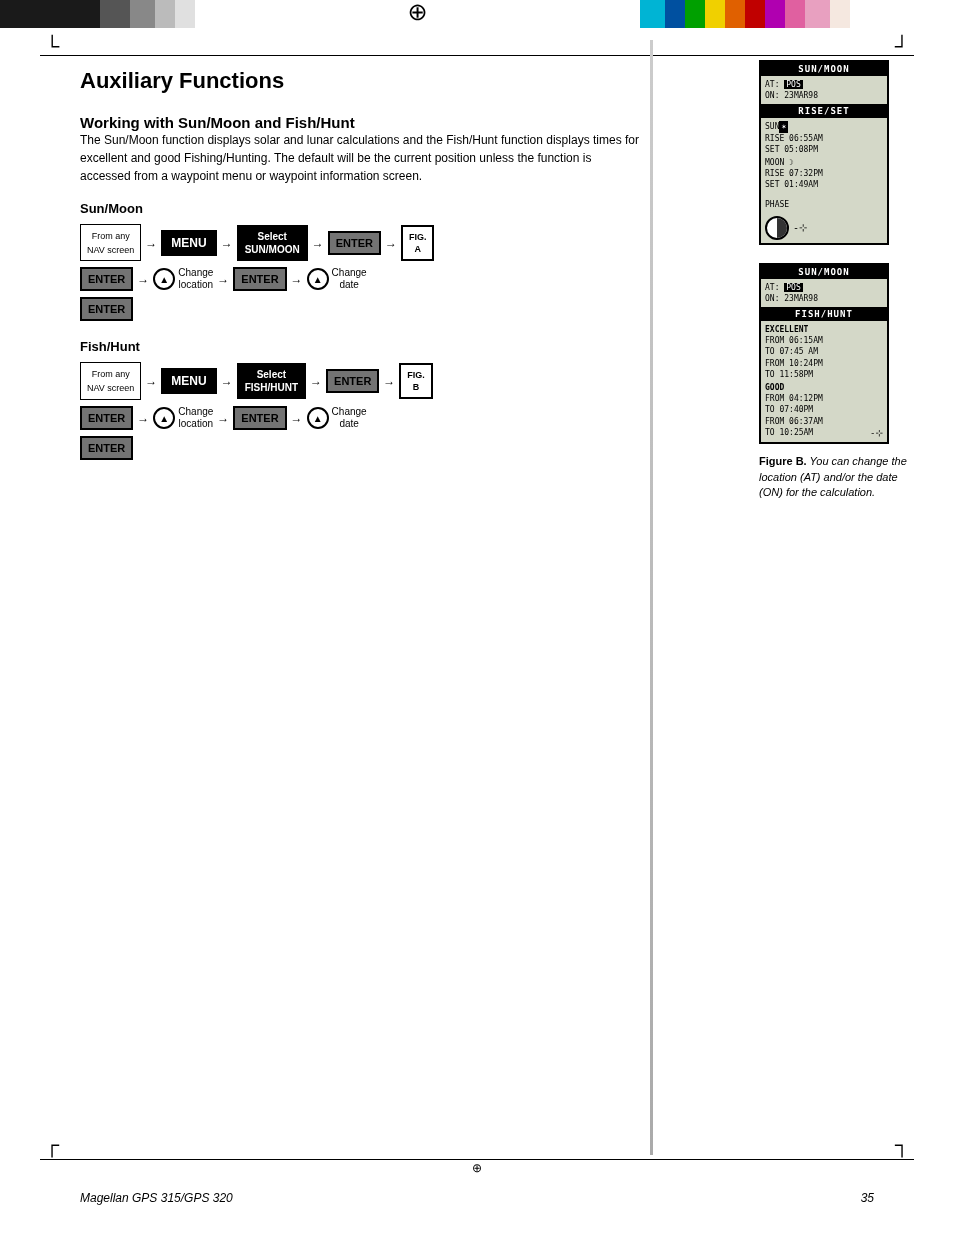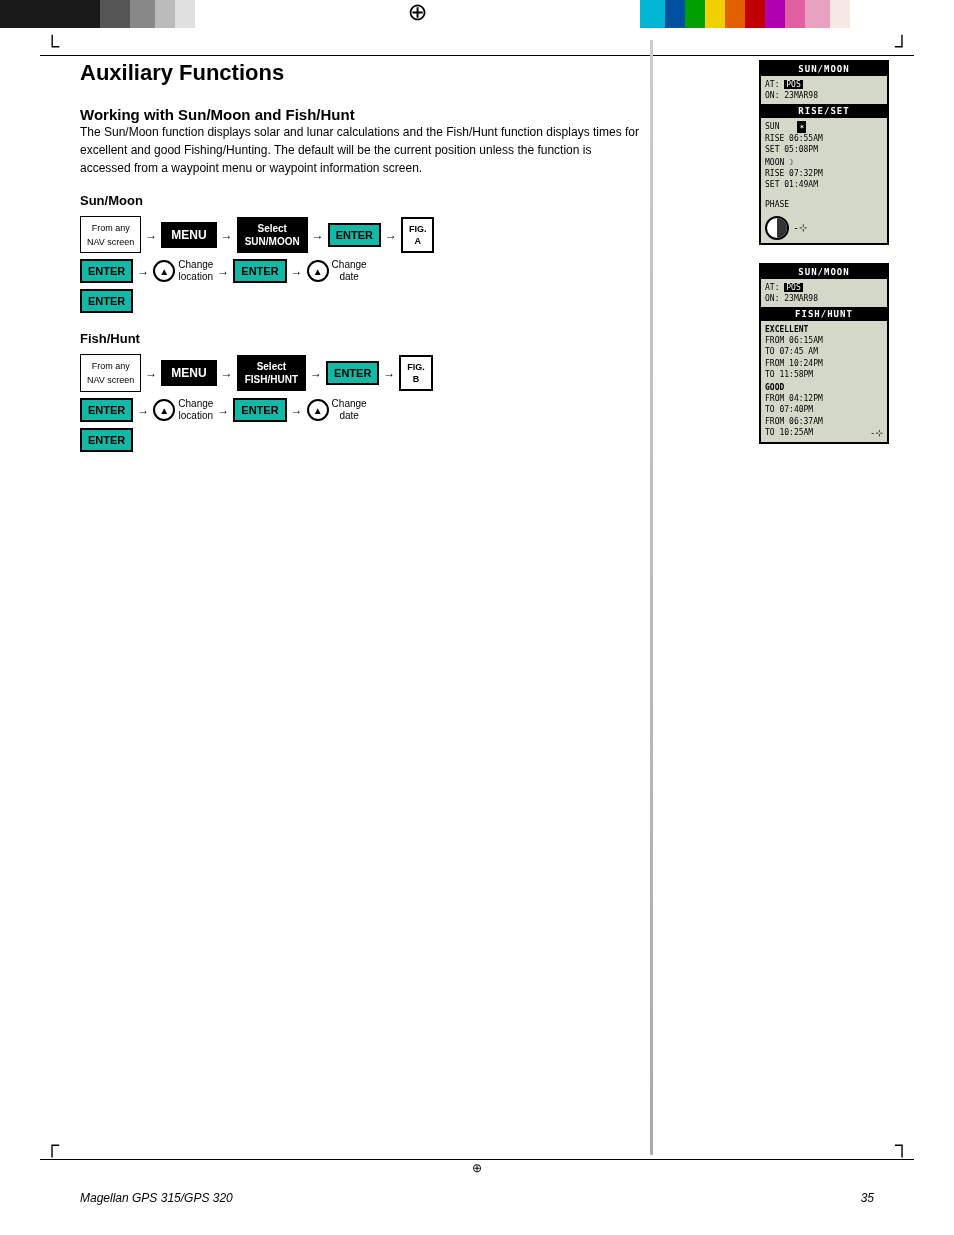--- a/index.html
+++ b/index.html
@@ -32,21 +32,21 @@
       display: flex;
       align-items: stretch;
     }
     .color-block {
       height: 28px;
     }
 
     
     .page {
       position: absolute;
-      top: 60px;
+      top: 68px;
       left: 80px;
       width: 560px;
       bottom: 100px;
     }
 
     
     .sidebar {
       position: absolute;
       top: 60px;
       right: 30px;
@@ -122,21 +122,21 @@
       color: #fff;
       text-align: center;
       line-height: 1.3;
     }
 
     .btn-enter {
       border: 2px solid #000;
       padding: 4px 6px;
       font-size: 11px;
       font-weight: bold;
-      background: #14b8a6;
+      background: #737373;
       color: #000;
       font-family: Arial, Helvetica, sans-serif;
     }
 
     .btn-fig {
       border: 2px solid #000;
       padding: 4px 6px;
       font-size: 10px;
       text-align: center;
       line-height: 1.2;
@@ -473,21 +473,21 @@
 <div class="sidebar">
 
   <div class="gps-screen">
     <div class="gps-header">SUN/MOON</div>
     <div class="gps-body">
       <span>AT: </span><span class="pos-highlight">POS</span>
       <div>ON: 23MAR98</div>
     </div>
     <div class="gps-subheader-dark">RISE/SET</div>
     <div class="gps-body">
-      <div style="display:flex; align-items:flex-end; gap:18px;">
+      <div style="display:flex; align-items:flex-end; gap:0;">
         <span>SUN</span>
         <span style="font-size:8px; background:#000; color:#fff; padding:0 2px;">✶</span>
       </div>
       <div>RISE  06:55AM</div>
       <div>SET   05:08PM</div>
       <div style="margin-top:2px;">
         <span>MOON</span>
         <span style="font-size:8px;"> ☽</span>
       </div>
       <div>RISE  07:32PM</div>
@@ -520,20 +520,24 @@
       <div>FROM  04:12PM</div>
       <div>TO      07:40PM</div>
       <div>FROM  06:37AM</div>
       <div style="display:flex; justify-content:space-between;">
         <span>TO      10:25AM</span>
         <span style="font-size:9px;">-⊹</span>
       </div>
     </div>
   </div>
 
+  <div class="figure-caption">
+    <b>Figure B.</b>
+    <span>You can change the location (AT) and/or the date (ON) for the calculation.</span>
+  </div>
 
 </div>
 
 <div class="bottom-bar">
   <span class="footer-left" style="font-style:italic;">Magellan GPS 315/GPS 320</span>
   <span style="font-size:12px; font-style:normal; position:absolute; left:50%; bottom:30px; transform:translateX(-50%);">⊕</span>
   <span class="footer-right">35</span>
 </div>
 
 </body></html>

